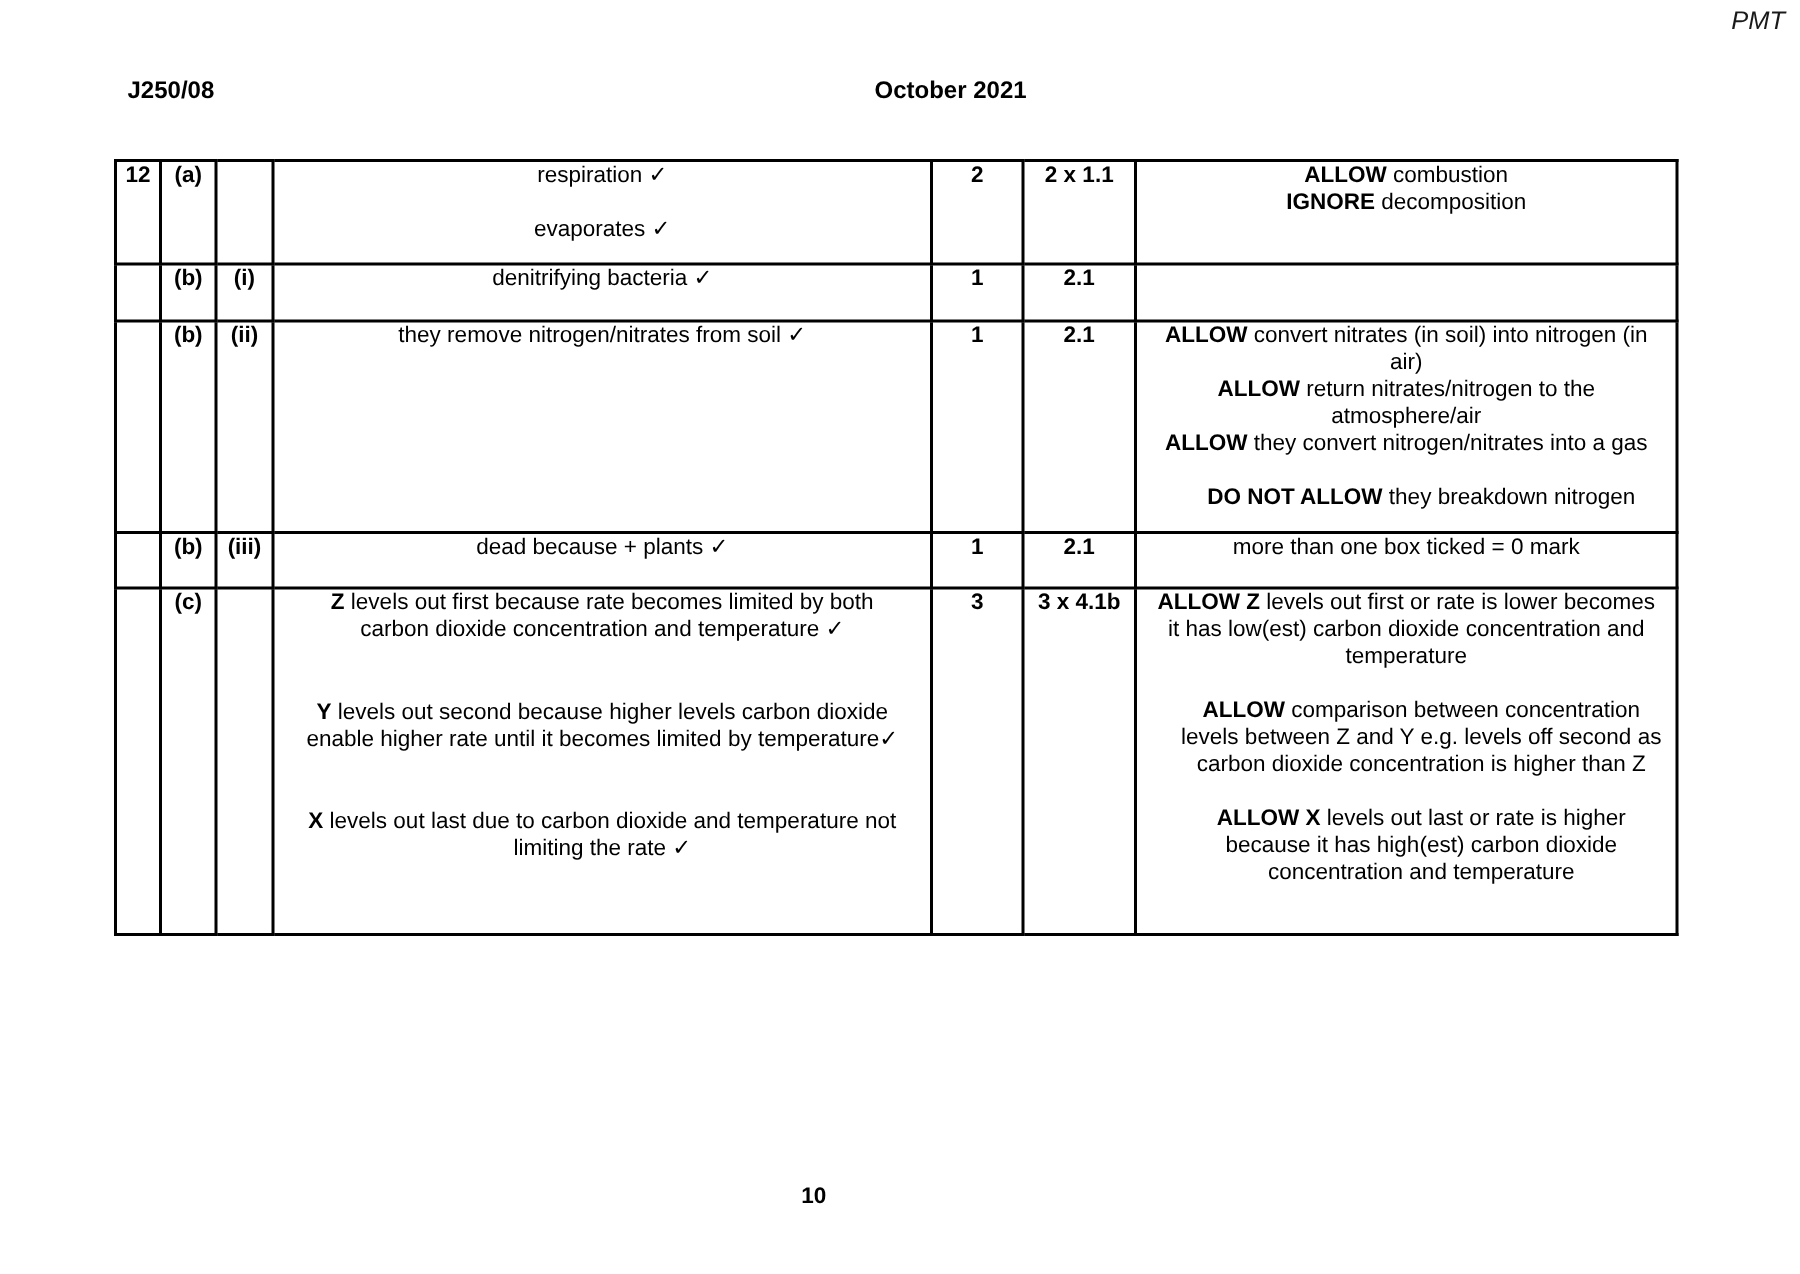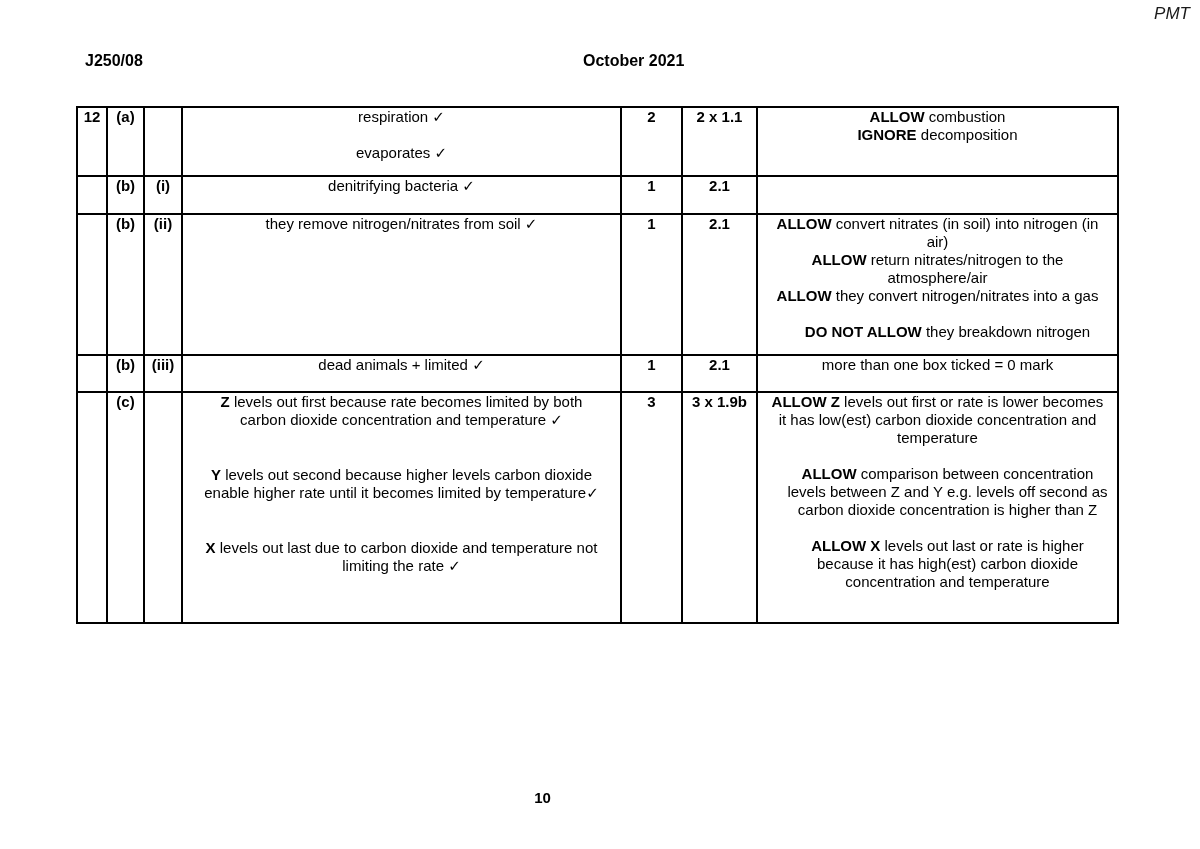--- a/index.html
+++ b/index.html
@@ -104,21 +104,21 @@
       <div class="txt"><b>ALLOW</b> <span>they convert nitrogen/nitrates into a gas</span></div>
       <div class="txt gap1"><b>DO NOT ALLOW</b> <span>they breakdown nitrogen</span></div>
     </td>
   </tr>
 
   <tr class="r4">
     <td class="cell-center"></td>
     <td class="cell-center">(b)</td>
     <td class="cell-center">(iii)</td>
     <td class="cell-text">
-      <div class="txt">dead animals + limited ✓</div>
+      <div class="txt">dead because + plants ✓</div>
     </td>
     <td class="cell-center">1</td>
     <td class="cell-center">2.1</td>
     <td class="cell-text">
       <div class="txt">more than one box ticked = 0 mark</div>
     </td>
   </tr>
 
   <tr class="r5">
     <td class="cell-center"></td>
@@ -126,21 +126,21 @@
     <td class="cell-center"></td>
     <td class="cell-text">
       <div class="txt"><b>Z</b> <span>levels out first because rate becomes limited by both
 carbon dioxide concentration and temperature ✓</span></div>
       <div class="txt gap2"><b>Y</b> <span>levels out second because higher levels carbon dioxide
 enable higher rate until it becomes limited by temperature✓</span></div>
       <div class="txt gap2"><b>X</b> <span>levels out last due to carbon dioxide and temperature not
 limiting the rate ✓</span></div>
     </td>
     <td class="cell-center">3</td>
-    <td class="cell-center">3 x 1.9b</td>
+    <td class="cell-center">3 x 4.1b</td>
     <td class="cell-text">
       <div class="txt"><b>ALLOW Z</b> <span>levels out first or rate is lower becomes
 it has low(est) carbon dioxide concentration and
 temperature</span></div>
       <div class="txt gap1"><b>ALLOW</b> <span>comparison between concentration
 levels between Z and Y e.g. levels off second as
 carbon dioxide concentration is higher than Z</span></div>
       <div class="txt gap1"><b>ALLOW X</b> <span>levels out last or rate is higher
 because it has high(est) carbon dioxide
 concentration and temperature</span></div>

